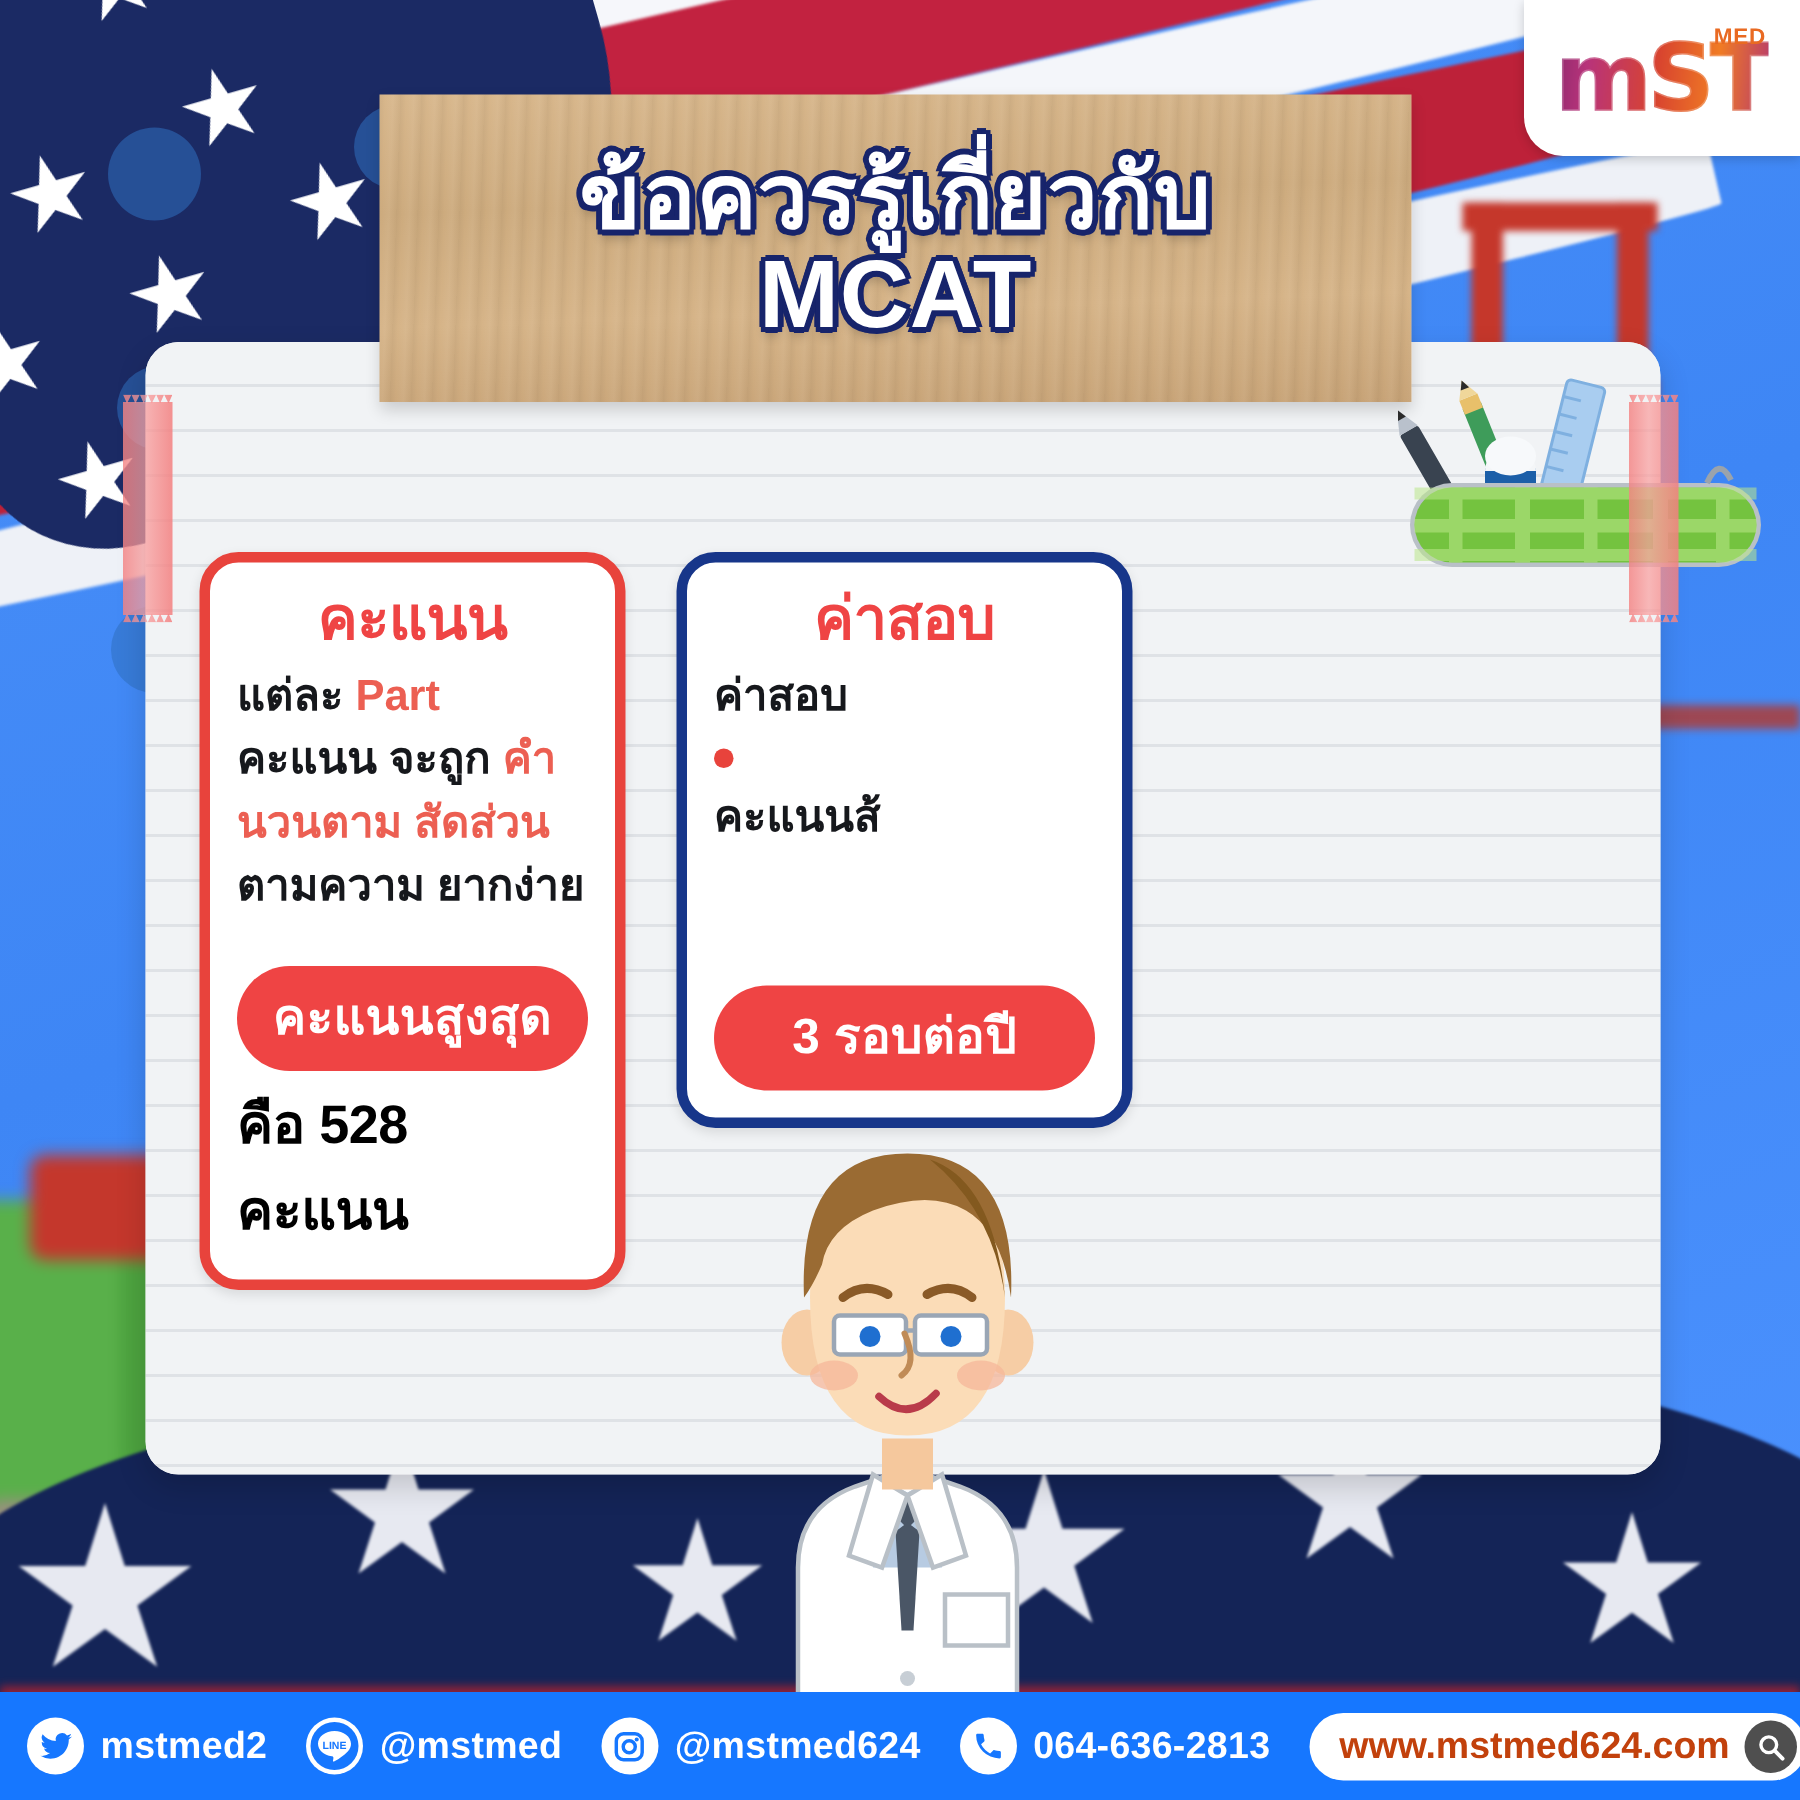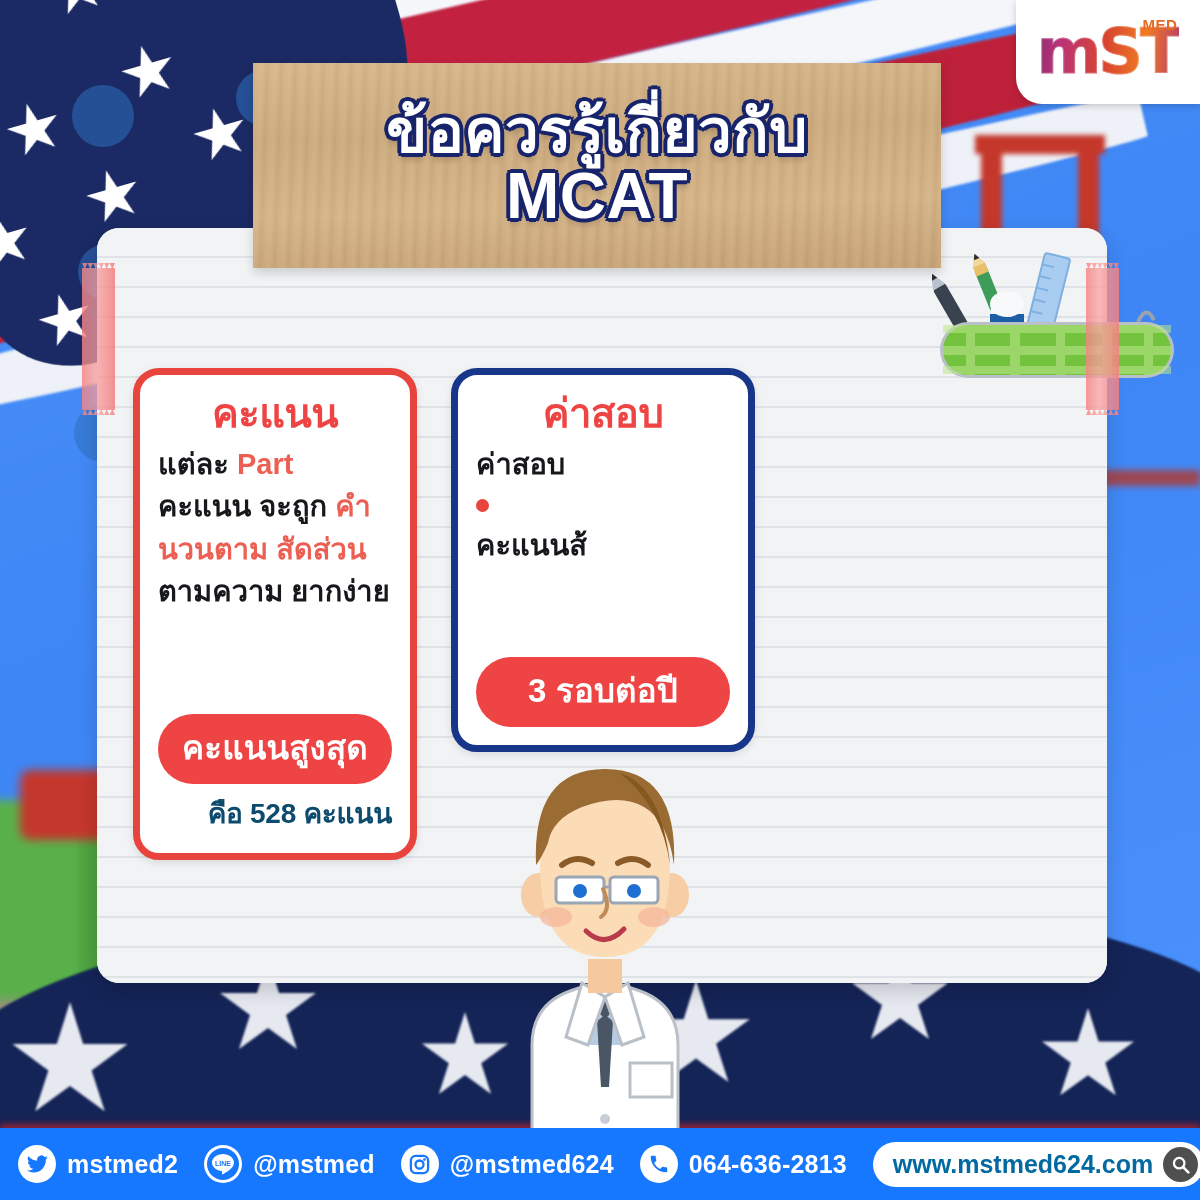--- a/index.html
+++ b/index.html
@@ -250,22 +250,22 @@
     background: #ef4444;
     color: #ffffff;
     font-size: 33px; font-weight: 700;
     border-radius: 999px;
     text-align: center;
     padding: 7px 12px 10px;
     letter-spacing: .2px;
     white-space: nowrap;
   }
   .pill-caption {
-    font-size: 28px; font-weight: 900; color: #0c4a6e;
-    text-align: right; margin-top: 7px; letter-spacing: -.3px;
+    font-size: 36px; font-weight: 900; color: #000000;
+    text-align: left; margin-top: 7px; letter-spacing: -.3px;
   }
 
   
   .doctor { position: absolute; left: 470px; top: 745px; width: 270px; height: 390px; z-index: 34; }
 
   
   .footer {
     position: absolute; left: 0; bottom: 0;
     width: 1200px; height: 72px;
     background: #1677ff;
@@ -286,21 +286,21 @@
   }
   .web-pill {
     margin-left: auto;
     background: #ffffff;
     border-radius: 999px;
     height: 45px;
     display: flex; align-items: center;
     padding: 0 6px 0 20px; gap: 10px;
   }
   .web-pill .url {
-    color: #0369a1; font-size: 25px; font-weight: 800; white-space: nowrap; text-align: right;
+    color: #c2410c; font-size: 25px; font-weight: 800; white-space: nowrap; text-align: right;
   }
   .search-circle {
     width: 35px; height: 35px; border-radius: 50%;
     background: #4f4f4f;
     display: flex; align-items: center; justify-content: center;
     flex: 0 0 auto;
   }
 </style>
 </head>
 <body>

